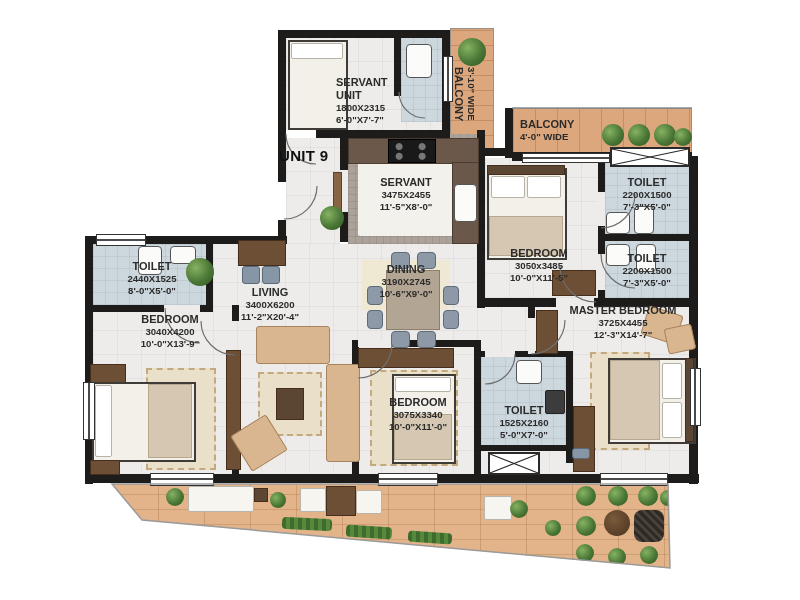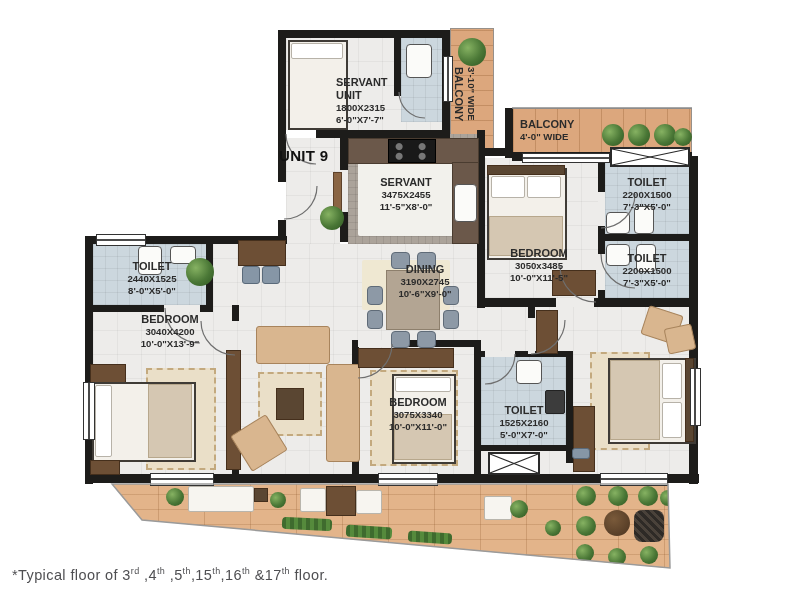--- a/index.html
+++ b/index.html
@@ -303,26 +303,31 @@
     <span class="dm">4'-0" WIDE</span>
   </div>
 
 
   <div class="label" style="left:356px;top:176px;width:100px">
     <span class="nm">SERVANT</span>
     <span class="dm">3475X2455</span>
     <span class="dm">11'-5"X8'-0"</span>
   </div>
 
-  <div class="label" style="left:381px;top:263px;width:88px">
+  <div class="label" style="left:362px;top:263px;width:88px">
     <span class="nm">DINING</span>
     <span class="dm">3190X2745</span>
     <span class="dm">10'-6"X9'-0"</span>
   </div>
 
+  <div class="label" style="left:224px;top:286px;width:92px">
+    <span class="nm">LIVING</span>
+    <span class="dm">3400X6200</span>
+    <span class="dm">11'-2"X20'-4"</span>
+  </div>
 
   <div class="label" style="left:104px;top:260px;width:96px">
     <span class="nm">TOILET</span>
     <span class="dm">2440X1525</span>
     <span class="dm">8'-0"X5'-0"</span>
   </div>
 
   <div class="label" style="left:108px;top:313px;width:124px">
     <span class="nm">BEDROOM</span>
     <span class="dm">3040X4200</span>
@@ -352,18 +357,20 @@
     <span class="dm">2200X1500</span>
     <span class="dm">7'-3"X5'-0"</span>
   </div>
 
   <div class="label" style="left:604px;top:252px;width:86px">
     <span class="nm">TOILET</span>
     <span class="dm">2200X1500</span>
     <span class="dm">7'-3"X5'-0"</span>
   </div>
 
-
-  <div id="footnote">
-    <span>*Typical floor of 3</span><sup>rd</sup><span> ,4</span><sup>th</sup><span> ,5</span><sup>th</sup><span>,15</span><sup>th</sup><span>,16</span><sup>th</sup><span> &amp;17</span><sup>th</sup><span> floor.</span>
-  </div>
+  <div class="label" style="left:548px;top:304px;width:150px">
+    <span class="nm">MASTER BEDROOM</span>
+    <span class="dm">3725X4455</span>
+    <span class="dm">12'-3"X14'-7"</span>
+  </div>
+
 
 </div>
 
 </body></html>

